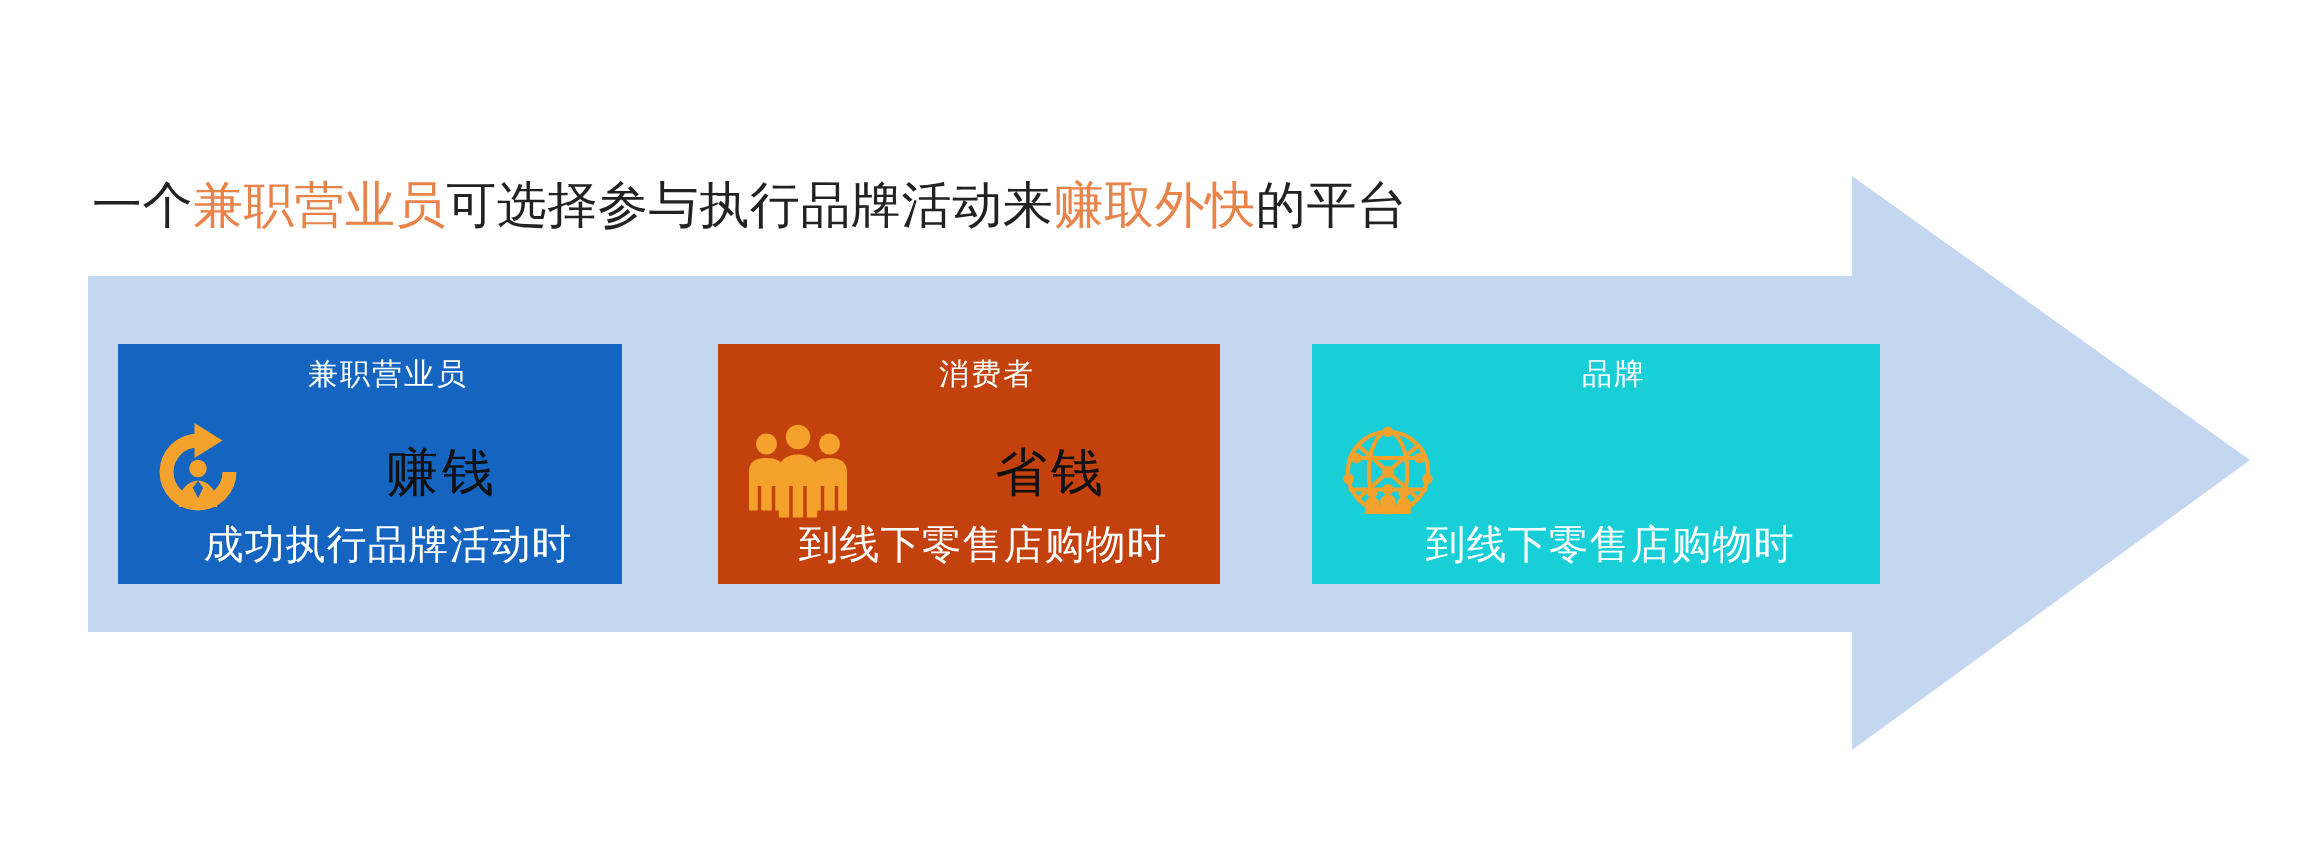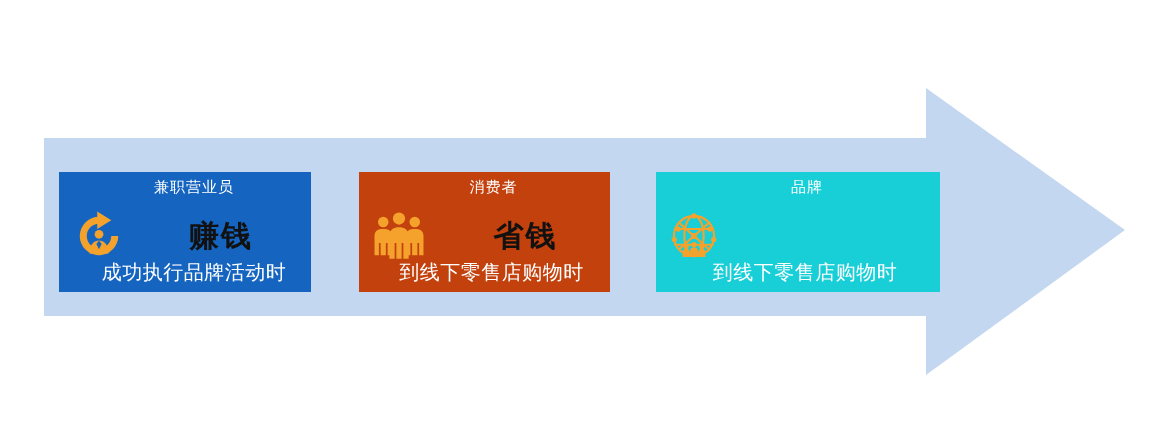--- a/index.html
+++ b/index.html
@@ -83,22 +83,22 @@
 
   .card-main {
     position: absolute;
     top: 36px;
     left: 72px;
     right: 0;
     height: 56px;
     display: flex;
     align-items: center;
     justify-content: center;
-    font-size: 30px;
-    font-weight: bold;
+    font-size: 26px;
+    font-weight: normal;
     color: #111111;
     letter-spacing: 2px;
   }
   .card-2 .card-main { left: 82px; }
   .card-3 .card-main { left: 70px; }
 
   .card-foot {
     position: absolute;
     bottom: 6px;
     left: 0;
@@ -114,20 +114,23 @@
 </style>
 </head>
 <body>
 
 <div id="stage">
 
   <svg class="arrow-band" viewBox="0 0 1150 430">
     <polygon id="arrow-shape" points="44,138 926,138 926,88 1125,230 926,375 926,316 44,316" fill="#C3D7F0"></polygon>
   </svg>
 
+  <div class="title">
+    <span>一个</span><span class="hl" style="color: rgb(232, 131, 74);">兼职营业员</span><span>可选择参与执行品牌活动来</span><span class="hl" style="color: rgb(232, 131, 74);">赚取外快</span><span>的平台</span>
+  </div>
 
   <div class="card card-1" style="background: rgb(21, 101, 192);">
     <div class="card-head">兼职营业员</div>
 
     <div class="card-icon">
       <svg viewBox="0 0 64 64" width="56" height="56">
 
         <path d="M32 10 A22 22 0 1 0 54 32 L46 32 A14 14 0 1 1 32 18 Z" fill="#F5A22D"></path>
         <polygon points="30,4 30,24 46,14" fill="#F5A22D"></polygon>
 

